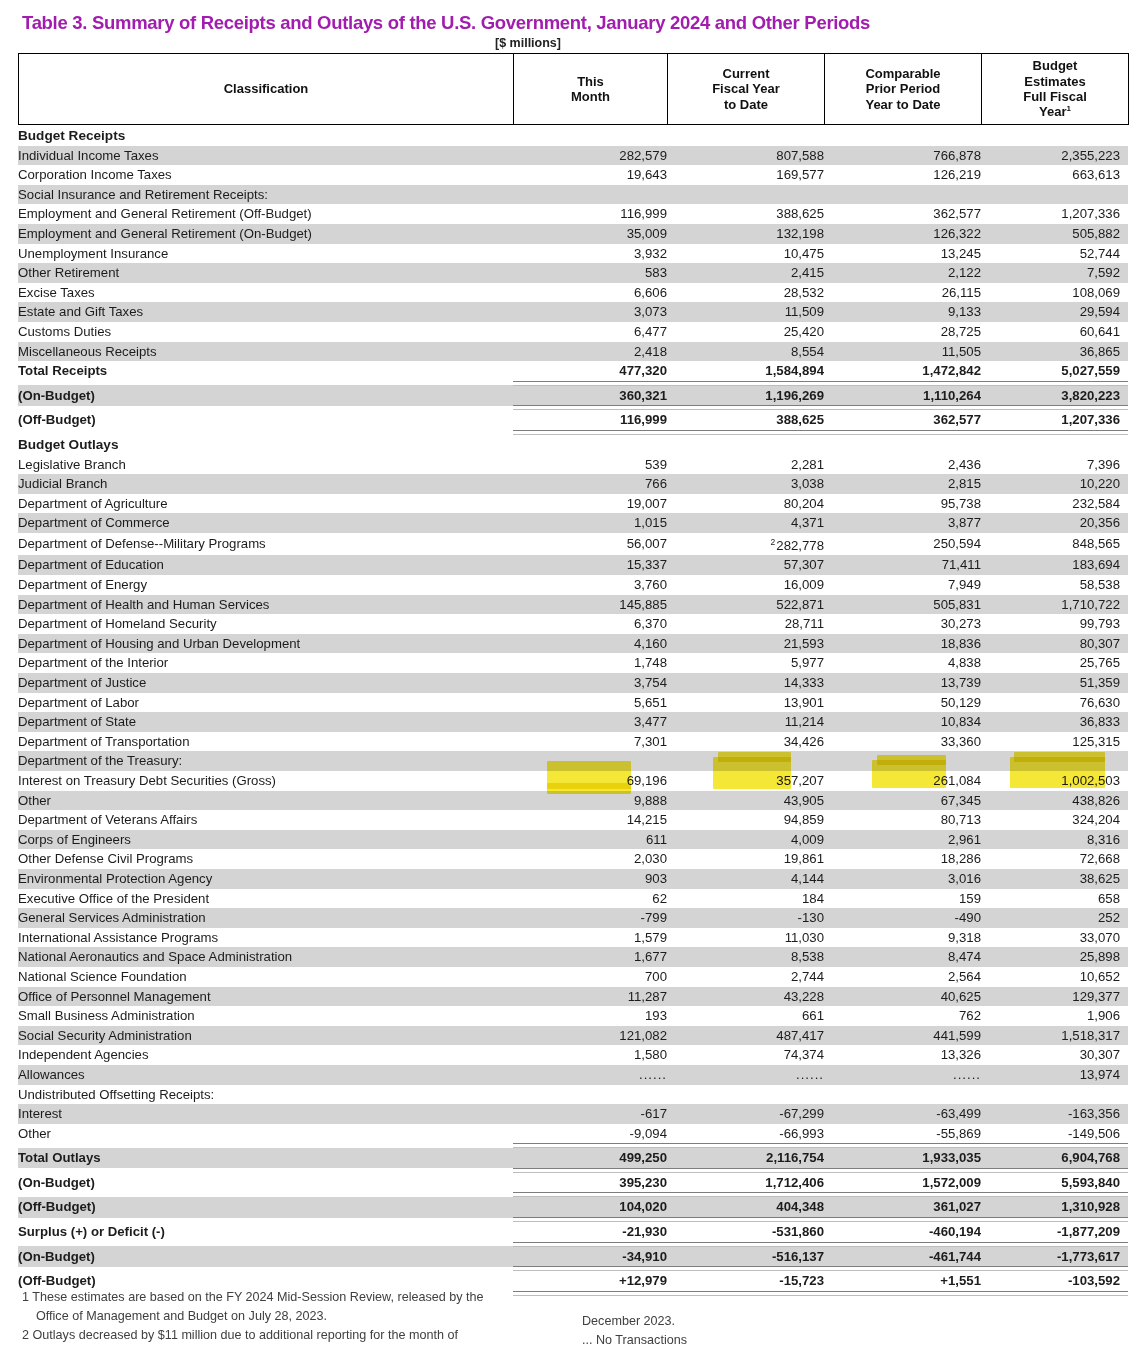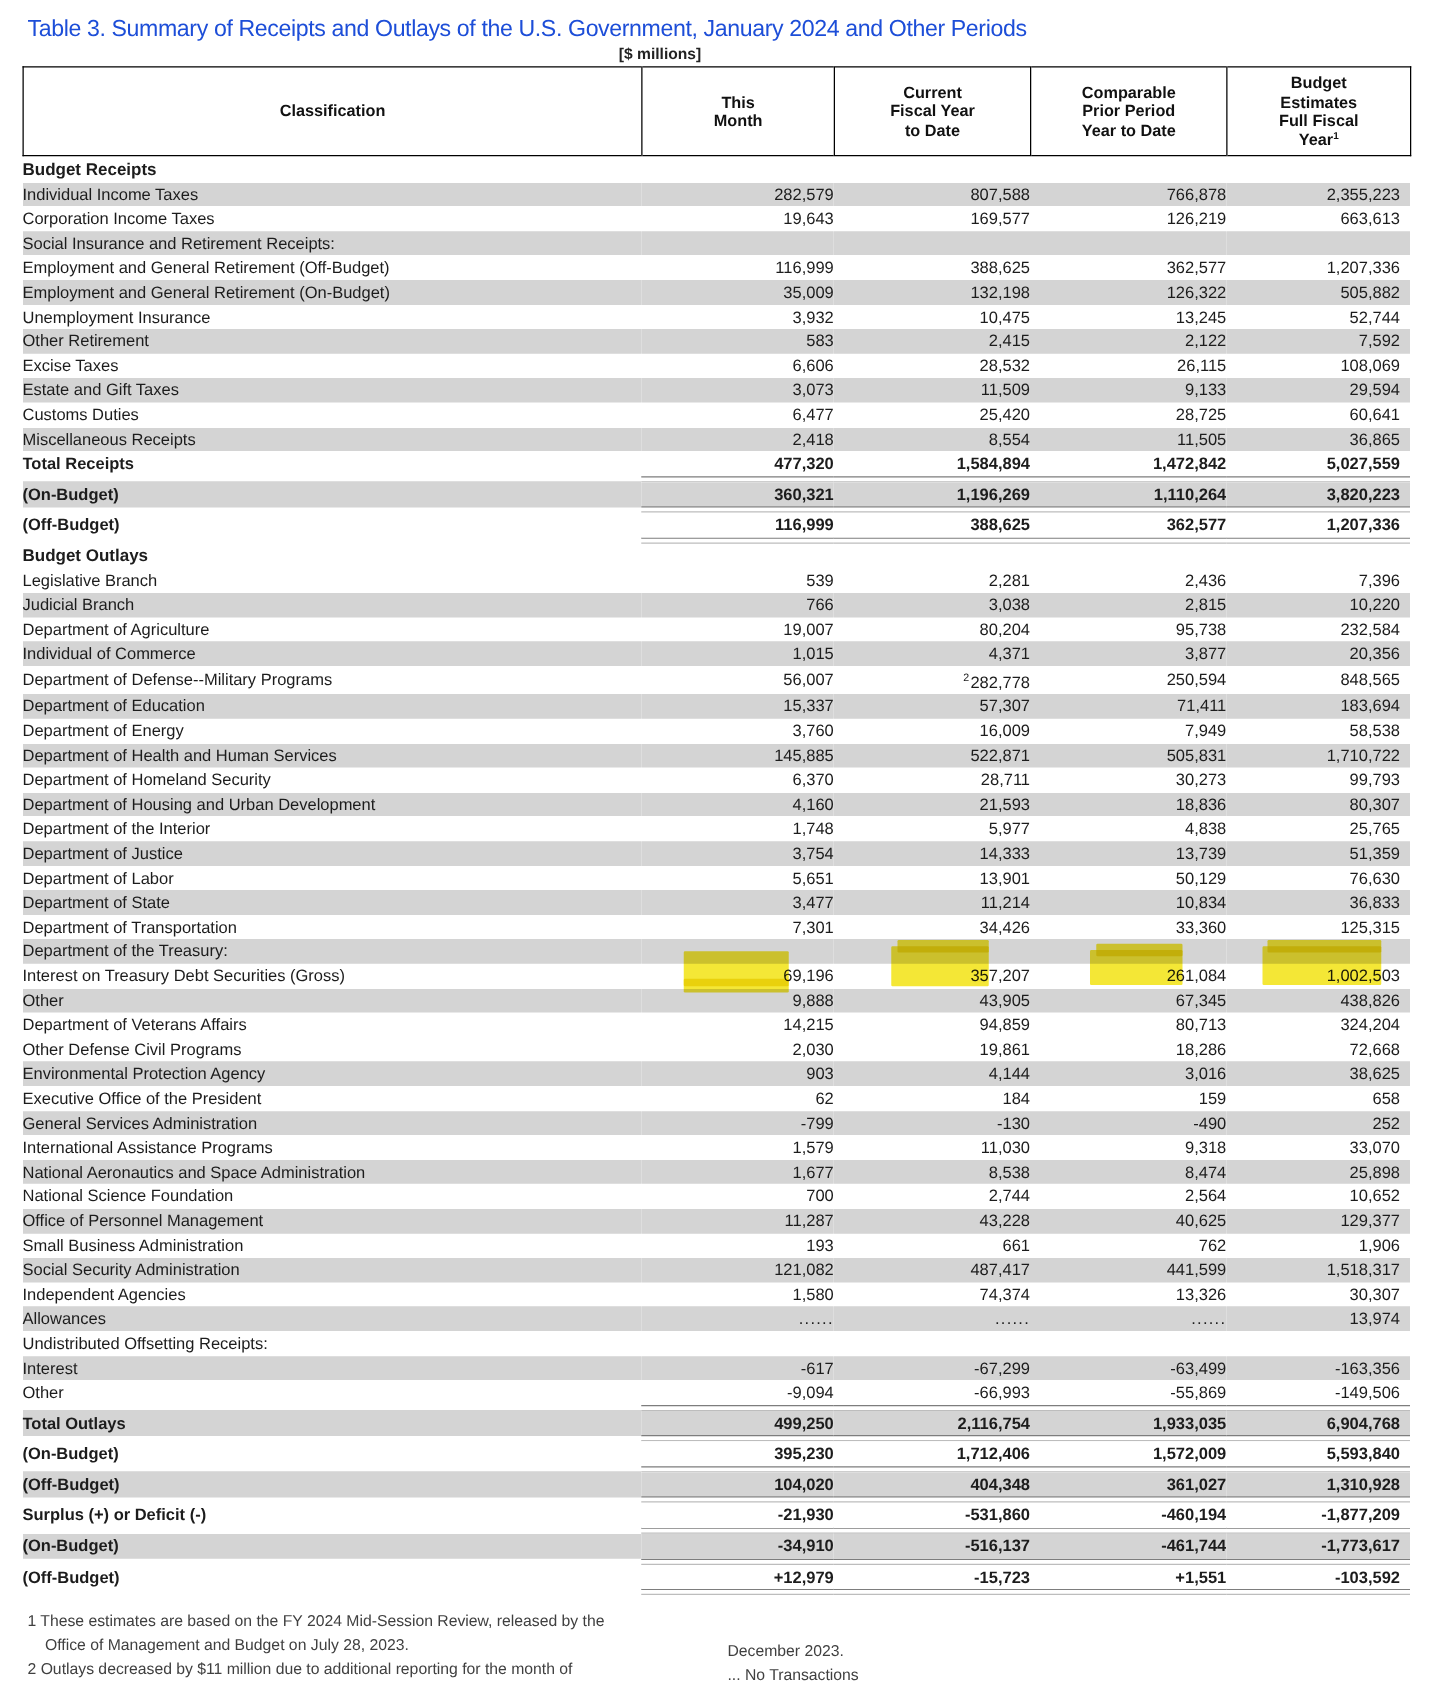--- a/index.html
+++ b/index.html
@@ -18,23 +18,23 @@
     position: relative;
     width: 1146px;
     height: 1350px;
     box-sizing: border-box;
     padding: 0 18px;
   }
 
   
   .title {
     font-size: 18.5px;
-    font-weight: normal;
+    font-weight: bold;
     letter-spacing: -0.3px;
-    color: #1d4ed8;
+    color: #a21caf;
     padding: 12px 0 2px 4px;
     white-space: nowrap;
   }
   .units {
     text-align: center;
     font-size: 12.5px;
     font-weight: bold;
     color: #222;
     padding-bottom: 3px;
     margin-left: -90px;
@@ -354,21 +354,21 @@
           <td class="num lastcol">10,220</td>
         </tr>
         <tr class="plain">
           <td class="lbl ind0">Department of Agriculture</td>
           <td class="num">19,007</td>
           <td class="num">80,204</td>
           <td class="num">95,738</td>
           <td class="num lastcol">232,584</td>
         </tr>
         <tr class="shade">
-          <td class="lbl ind0">Individual of Commerce</td>
+          <td class="lbl ind0">Department of Commerce</td>
           <td class="num">1,015</td>
           <td class="num">4,371</td>
           <td class="num">3,877</td>
           <td class="num lastcol">20,356</td>
         </tr>
         <tr class="plain">
           <td class="lbl ind0">Department of Defense--Military Programs</td>
           <td class="num">56,007</td>
           <td class="num"><sup class="fn">2</sup>282,778</td>
           <td class="num">250,594</td>
@@ -464,20 +464,27 @@
           <td class="num">43,905</td>
           <td class="num">67,345</td>
           <td class="num lastcol">438,826</td>
         </tr>
         <tr class="plain">
           <td class="lbl ind0">Department of Veterans Affairs</td>
           <td class="num">14,215</td>
           <td class="num">94,859</td>
           <td class="num">80,713</td>
           <td class="num lastcol">324,204</td>
+        </tr>
+        <tr class="shade">
+          <td class="lbl ind0">Corps of Engineers</td>
+          <td class="num">611</td>
+          <td class="num">4,009</td>
+          <td class="num">2,961</td>
+          <td class="num lastcol">8,316</td>
         </tr>
         <tr class="plain">
           <td class="lbl ind0">Other Defense Civil Programs</td>
           <td class="num">2,030</td>
           <td class="num">19,861</td>
           <td class="num">18,286</td>
           <td class="num lastcol">72,668</td>
         </tr>
         <tr class="shade">
           <td class="lbl ind0">Environmental Protection Agency</td>

